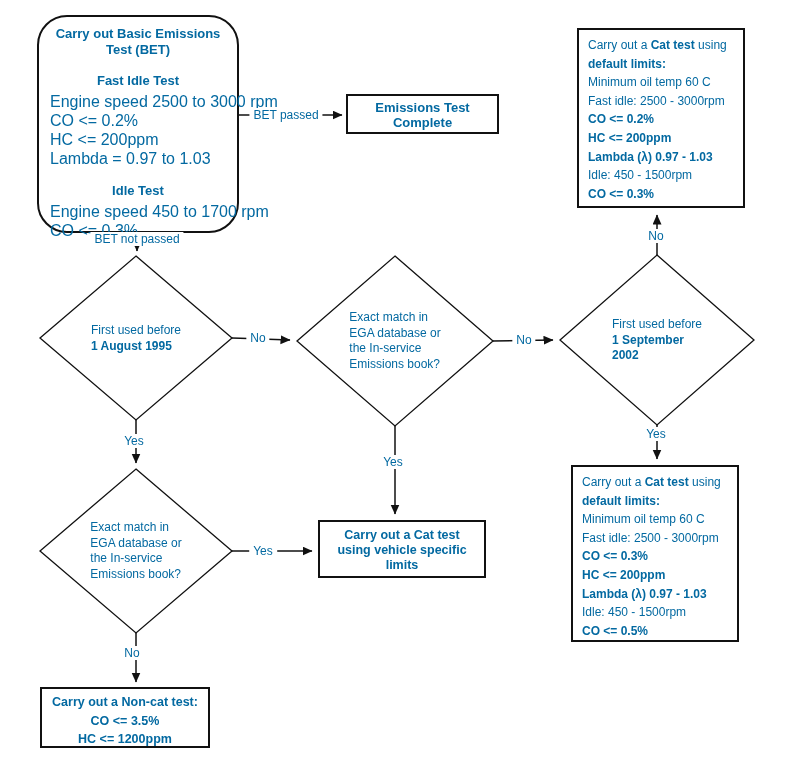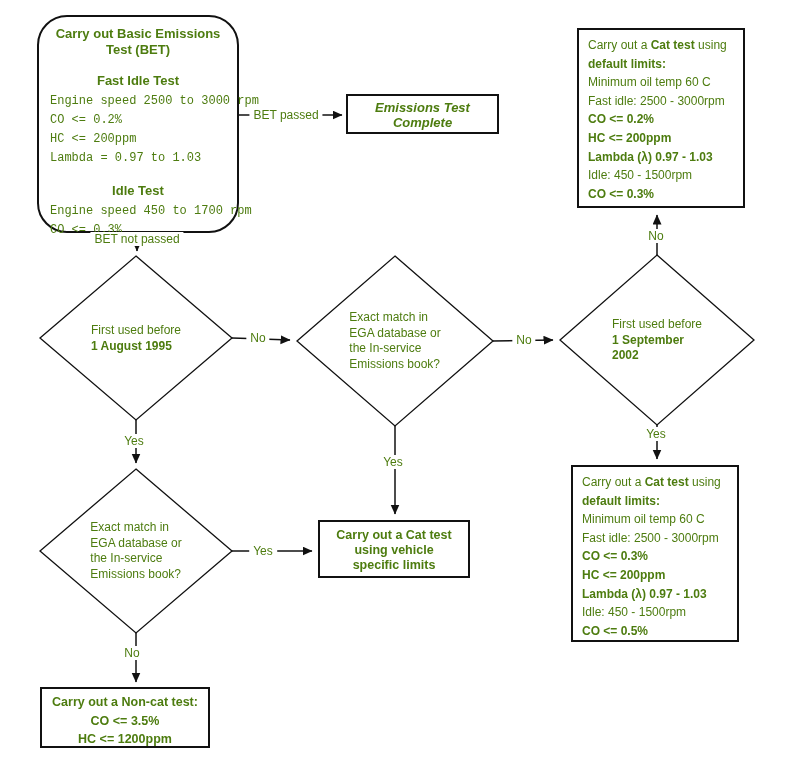--- a/index.html
+++ b/index.html
@@ -1,32 +1,32 @@
 <!DOCTYPE html>
 <html><head>
 <meta charset="utf-8">
 <style>
   html, body { margin:0; padding:0; background:#ffffff; }
   .canvas {
     position:relative; width:812px; height:768px; background:#ffffff;
-    font-family:"Liberation Sans", sans-serif; color:#4d7c0f; overflow:hidden;
+    font-family:"Liberation Sans", sans-serif; color:#0369a1; overflow:hidden;
   }
   .wires { position:absolute; left:0; top:0; }
   .node {
     position:absolute; background:#ffffff; border:2px solid #111111;
     box-sizing:border-box;
   }
   .round { border-radius:30px; }
   .b { font-weight:bold; }
 
   
   .bet { padding:9px 8px 6px 8px; }
   .bet-title { font-size:13px; line-height:16px; font-weight:bold; text-align:center; margin-bottom:3px; }
   .bet-heading { font-size:13px; line-height:16px; font-weight:bold; text-align:center; margin-top:15px; margin-bottom:3px; }
-  .bet-line { font-size:12px; line-height:19px; padding-left:3px; white-space:nowrap;font-family:Liberation Mono, monospace; }
+  .bet-line { font-size:16px; line-height:19px; padding-left:3px; white-space:nowrap; }
 
   
   .cat { padding:8px 9px; }
   .cat-line { font-size:12px; line-height:15px; margin-bottom:3.6px; white-space:nowrap; }
 
   
   .complete { padding-top:4px; font-size:13px; line-height:15px; font-weight:bold; text-align:center; }
   .vehicle  { padding:6px 10px; font-size:12.5px; line-height:15px; font-weight:bold; text-align:center; }
   .noncat   { padding-top:4px; text-align:center; font-weight:bold; }
   .noncat-line { font-size:12.5px; line-height:18.5px; }
@@ -77,21 +77,21 @@
     <div class="bet-line">Engine speed 2500 to 3000 rpm</div>
     <div class="bet-line">CO &lt;= 0.2%</div>
     <div class="bet-line">HC &lt;= 200ppm</div>
     <div class="bet-line">Lambda = 0.97 to 1.03</div>
     <div class="bet-heading">Idle Test</div>
     <div class="bet-line">Engine speed 450 to 1700 rpm</div>
     <div class="bet-line">CO &lt;= 0.3%</div>
   </div>
 
   <div class="node complete" style="left:346px; top:94px; width:153px; height:40px;">
-    <div style="width:120px; margin:0 auto;font-style:italic;">Emissions Test Complete</div>
+    <div style="width:120px; margin:0 auto;">Emissions Test Complete</div>
   </div>
 
   <div class="node cat" style="left:577px; top:28px; width:168px; height:180px;">
     <div class="cat-line"><span>Carry out a </span><span class="b">Cat test</span><span> using</span></div>
     <div class="cat-line b">default limits:</div>
     <div class="cat-line">Minimum oil temp 60 C</div>
     <div class="cat-line">Fast idle: 2500 - 3000rpm</div>
     <div class="cat-line b">CO &lt;= 0.2%</div>
     <div class="cat-line b">HC &lt;= 200ppm</div>
     <div class="cat-line b">Lambda (λ) 0.97 - 1.03</div>
@@ -104,21 +104,21 @@
     <div class="cat-line b">default limits:</div>
     <div class="cat-line">Minimum oil temp 60 C</div>
     <div class="cat-line">Fast idle: 2500 - 3000rpm</div>
     <div class="cat-line b">CO &lt;= 0.3%</div>
     <div class="cat-line b">HC &lt;= 200ppm</div>
     <div class="cat-line b">Lambda (λ) 0.97 - 1.03</div>
     <div class="cat-line">Idle: 450 - 1500rpm</div>
     <div class="cat-line b">CO &lt;= 0.5%</div>
   </div>
 
-  <div class="node vehicle" style="left:318px; top:520px; width:152px; height:58px;">
+  <div class="node vehicle" style="left:318px; top:520px; width:168px; height:58px;">
     <div>Carry out a Cat test using vehicle specific limits</div>
   </div>
 
   <div class="node noncat" style="left:40px; top:687px; width:170px; height:61px;">
     <div class="noncat-line">Carry out a Non-cat test:</div>
     <div class="noncat-line">CO &lt;= 3.5%</div>
     <div class="noncat-line">HC &lt;= 1200ppm</div>
   </div>
 
   <div class="dia-label" style="left:136px; top:338px;">

